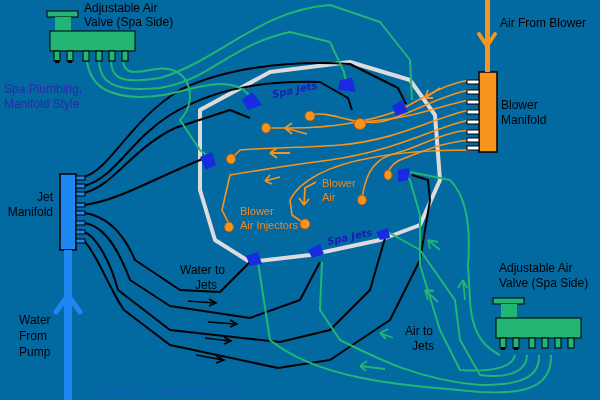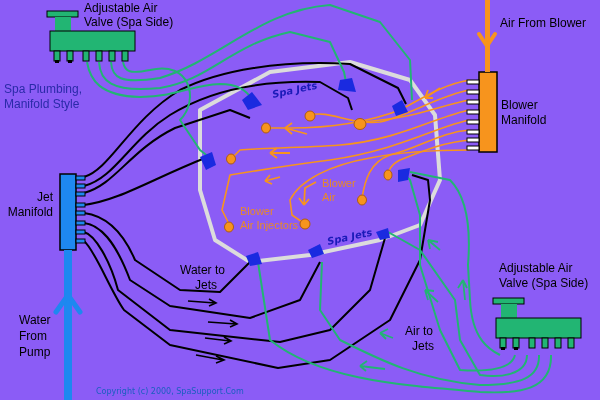--- a/index.html
+++ b/index.html
@@ -1,16 +1,16 @@
 <!DOCTYPE html>
 <html><head>
 <meta charset="utf-8">
 <style>
   html, body { margin: 0; padding: 0; background: #ffffff; }
-  #stage { position: relative; width: 600px; height: 400px; overflow: hidden; background: #8b5cf6; }
+  #stage { position: relative; width: 600px; height: 400px; overflow: hidden; background: #0369a1; }
   svg { position: absolute; left: 0; top: 0; }
   .lbl { font-family: "Liberation Sans", sans-serif; font-size: 12px; fill: #000; }
   .lbl-blue { font-family: "Liberation Sans", sans-serif; font-size: 12px; fill: #2a2aa8; }
   .lbl-orange { font-family: "Liberation Sans", sans-serif; font-size: 11px; fill: #e8892a; }
   .lbl-jets { font-family: "DejaVu Sans", sans-serif; font-size: 10px; font-weight: bold; font-style: italic; fill: #1a1ab8; }
   .lbl-copy { font-family: "DejaVu Sans", sans-serif; font-size: 8px; fill: #1a5fbf; }
   .water { fill: none; stroke: #000; stroke-width: 2; stroke-linejoin: round; }
   .air { fill: none; stroke: #22b573; stroke-width: 2; stroke-linejoin: round; }
   .blow { fill: none; stroke: #f7941d; stroke-width: 1.6; stroke-linejoin: round; }
   .spa { fill: none; stroke: #dcdcdc; stroke-width: 4; stroke-linejoin: round; }

